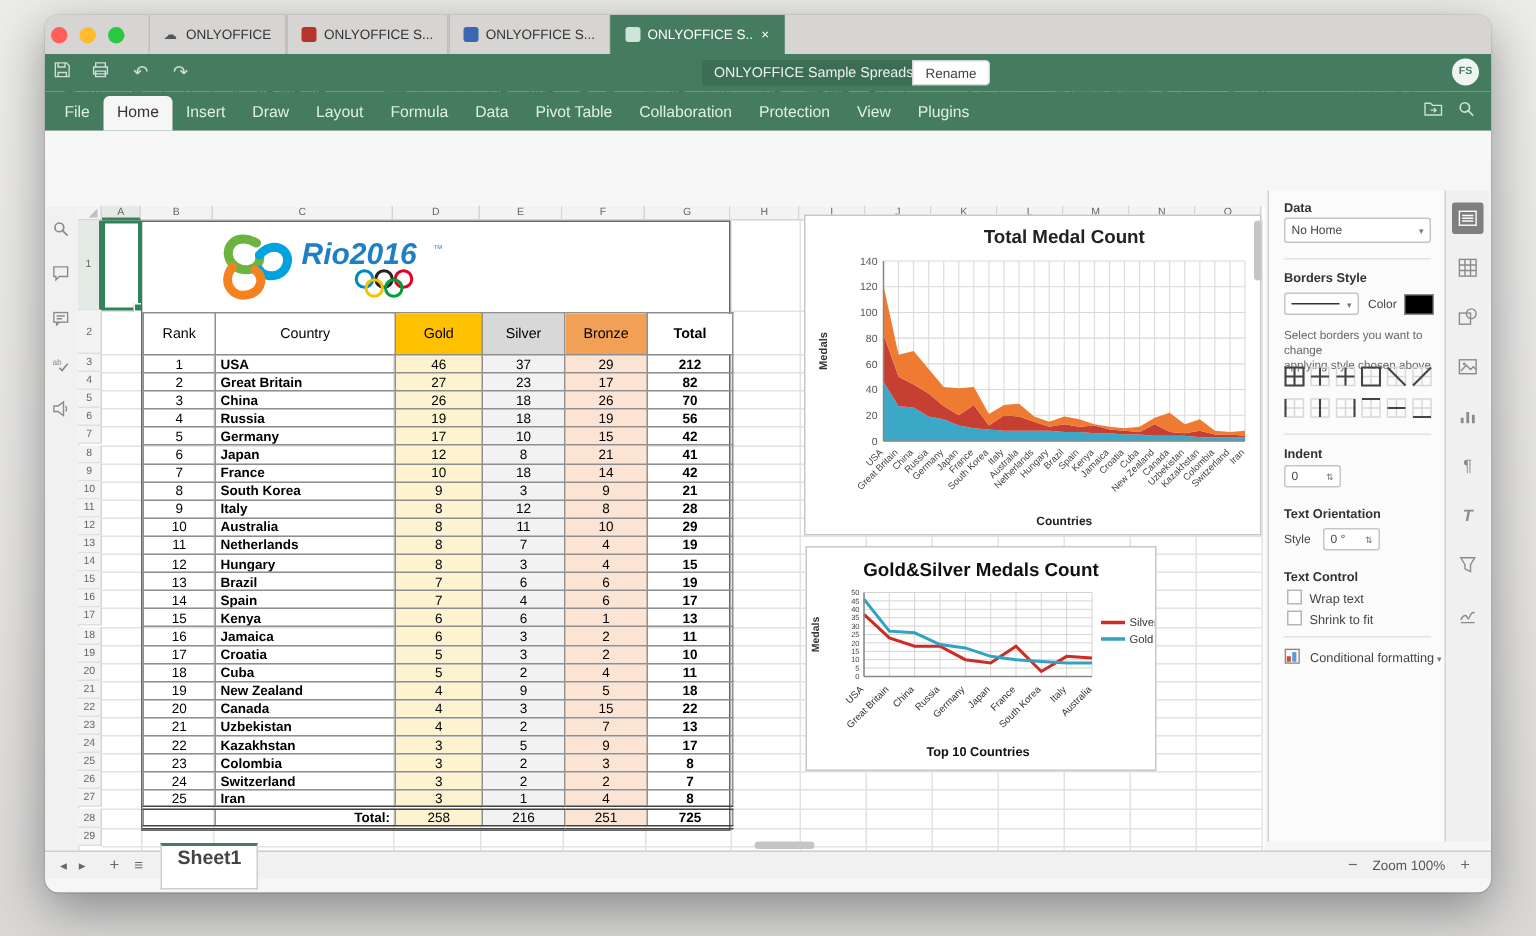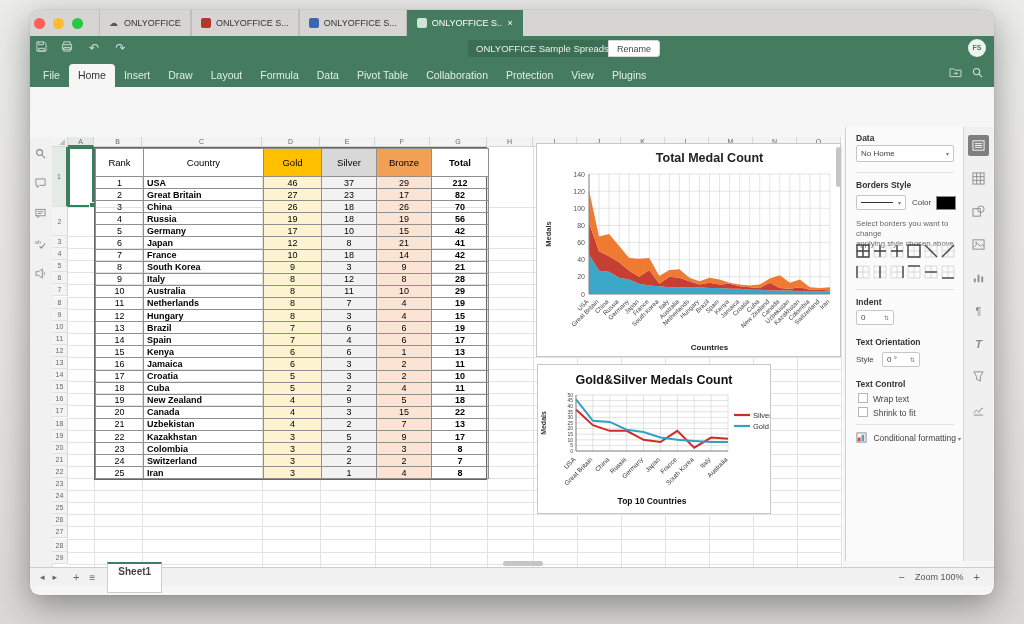--- a/index.html
+++ b/index.html
@@ -67,21 +67,21 @@
   .chk{width:8px;height:8px;border:1px solid #b5b5b5;background:#fff;display:inline-block;margin-right:5px;vertical-align:-1px;}
   
   #rrail{left:933px;top:117px;width:29px;height:434px;background:#f0f0f0;border-left:1px solid #d6d6d6;}
   .rricon{position:absolute;left:4px;width:21px;height:21px;display:flex;align-items:center;justify-content:center;
           color:#8b8b8b;font-size:11px;border-radius:2px;}
   .rricon.active{background:#7f7f7f;color:#fff;}
   
   #statusbar{left:0;top:557px;width:964px;height:18px;background:#f1f1f1;border-top:1px solid #cdcdcd;
              display:flex;align-items:center;font-size:9px;color:#666;}
   #sheettab{height:31px;line-height:15px;background:#fff;border:1px solid #cdcdcd;border-top:2px solid #457b5e;
-            font-size:10px;font-weight:bold;color:#444;padding:0 10px;box-sizing:border-box;margin-left:12px;}
+            font-size:13px;font-weight:bold;color:#444;padding:0 10px;box-sizing:border-box;margin-left:12px;}
   .chartbox{position:absolute;background:#fff;border:1px solid #c7c7c7;}
   svg text{font-family:"Liberation Sans",sans-serif;}
 </style>
 </head>
 <body>
 
 <div id="window" class="abs">
   <div id="tabbar">
     <span class="tlight" style="background:#ff5f57"></span>
     <span class="tlight" style="background:#febc2e"></span>
@@ -453,20 +453,36 @@
       <div class="gridline" style="left: 38px; top: 365.2px; width: 773px; height: 1px;"></div>
       <div class="gridline" style="left: 38px; top: 377.3px; width: 773px; height: 1px;"></div>
       <div class="gridline" style="left: 38px; top: 389.4px; width: 773px; height: 1px;"></div>
       <div class="gridline" style="left: 38px; top: 401.5px; width: 773px; height: 1px;"></div>
       <div class="gridline" style="left: 38px; top: 414.5px; width: 773px; height: 1px;"></div>
       <div class="gridline" style="left: 38px; top: 426.5px; width: 773px; height: 1px;"></div>
       <div class="abs" style="left: 38px; top: 10px; width: 26px; height: 60px; border: 2px solid rgb(46, 132, 88); box-sizing: border-box;">
         <span style="position:absolute;right:-3px;bottom:-3px;width:4px;height:4px;background:#2e8458;border:1px solid #fff;"></span>
       </div>
       <div class="abs" style="left: 64px; top: 10px; width: 393px; border: 1.5px solid rgb(102, 102, 102); box-sizing: border-box; background: transparent;">
+        <div style="height: 60px; position: relative; background: rgb(255, 255, 255);">
+          <svg width="190" height="56" viewBox="0 0 190 56" style="position:absolute;left:48px;top:2px;">
+            <path d="M28,12 C14,4 4,16 12,26 C18,33 32,30 30,20" fill="none" stroke="#6cb33f" stroke-width="6" stroke-linecap="round"></path>
+            <path d="M30,20 C38,10 52,16 48,27 C45,35 34,36 30,30" fill="none" stroke="#00a3e0" stroke-width="6" stroke-linecap="round"></path>
+            <path d="M12,28 C4,38 12,50 24,46 C32,43 33,34 27,30" fill="none" stroke="#f58220" stroke-width="6" stroke-linecap="round"></path>
+            <text x="58" y="26" font-size="20" font-style="italic" font-weight="bold" fill="#1f7fc4">Rio2016</text>
+            <text x="146" y="16" font-size="4" fill="#1f7fc4">TM</text>
+            <g transform="translate(100,36)" fill="none" stroke-width="2">
+              <circle cx="0" cy="0" r="5.5" stroke="#0085C7"></circle>
+              <circle cx="13" cy="0" r="5.5" stroke="#222"></circle>
+              <circle cx="26" cy="0" r="5.5" stroke="#DF0024"></circle>
+              <circle cx="6.5" cy="6" r="5.5" stroke="#F4C300"></circle>
+              <circle cx="19.5" cy="6" r="5.5" stroke="#009F3D"></circle>
+            </g>
+          </svg>
+        </div>
         <table id="medaltable" style="width: 100%;">
           <tbody>
             <tr>
               <td style="width:48px;height:28px;text-align:center;font-size:9.5px;background:#ffffff;">Rank</td>
               <td style="width:120px;height:28px;text-align:center;font-size:9.5px;background:#ffffff;">Country</td>
               <td style="width:58px;height:28px;text-align:center;font-size:9.5px;background:#ffc000;">Gold</td>
               <td style="width:55px;height:28px;text-align:center;font-size:9.5px;background:#d8d8d8;">Silver</td>
               <td style="width:55px;height:28px;text-align:center;font-size:9.5px;background:#f2a055;">Bronze</td>
               <td style="width:57px;height:28px;text-align:center;font-size:9.5px;font-weight:bold;background:#ffffff;">Total</td>
             </tr>
@@ -662,20 +678,28 @@
               <td style="text-align:center;background:#fce4d4;">2</td>
               <td style="text-align:center;font-weight:bold;">7</td>
             </tr>
             <tr>
               <td style="text-align:center;">25</td>
               <td style="font-weight:bold;">Iran</td>
               <td style="text-align:center;background:#fdf3d0;">3</td>
               <td style="text-align:center;background:#f2f2f2;">1</td>
               <td style="text-align:center;background:#fce4d4;">4</td>
               <td style="text-align:center;font-weight:bold;">8</td>
+            </tr>
+            <tr>
+              <td style="border-top:3px double #444;border-bottom:3px double #444;"></td>
+              <td style="border-top:3px double #444;border-bottom:3px double #444;text-align:right;font-weight:bold;">Total:</td>
+              <td style="border-top:3px double #444;border-bottom:3px double #444;text-align:center;background:#fdf3d0;">258</td>
+              <td style="border-top:3px double #444;border-bottom:3px double #444;text-align:center;background:#f2f2f2;">216</td>
+              <td style="border-top:3px double #444;border-bottom:3px double #444;text-align:center;background:#fce4d4;">251</td>
+              <td style="border-top:3px double #444;border-bottom:3px double #444;text-align:center;font-weight:bold;">725</td>
             </tr>
           </tbody>
         </table>
       </div>
       <div class="chartbox" style="left: 506px; top: 6px; width: 303px; height: 212px;"><svg width="303" height="212" viewBox="0 0 303 212">
           <text x="172.5" y="18" font-size="12.5" font-weight="bold" text-anchor="middle" fill="#222">Total Medal Count</text>
           <line x1="52" y1="150" x2="293" y2="150" stroke="#d9d9d9" stroke-width="0.7"></line>
           <text x="48" y="152.5" font-size="7" text-anchor="end" fill="#555">0</text>
           <line x1="52" y1="132.85714285714286" x2="293" y2="132.85714285714286" stroke="#d9d9d9" stroke-width="0.7"></line>
           <text x="48" y="135.35714285714286" font-size="7" text-anchor="end" fill="#555">20</text>

